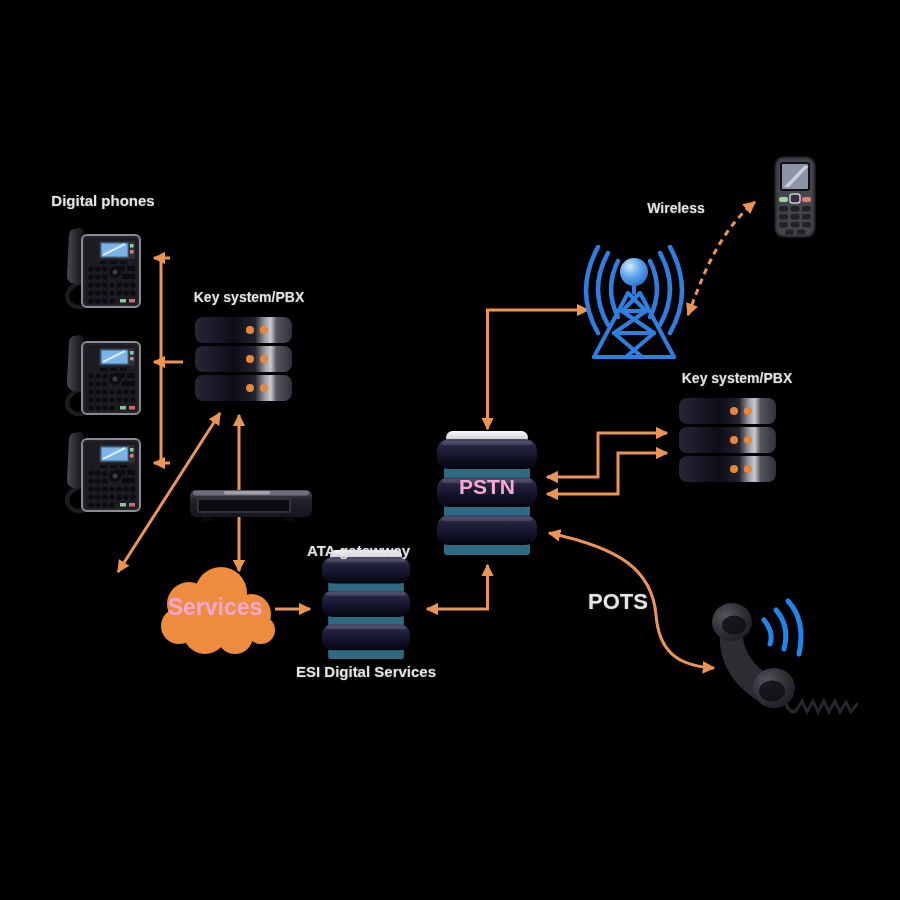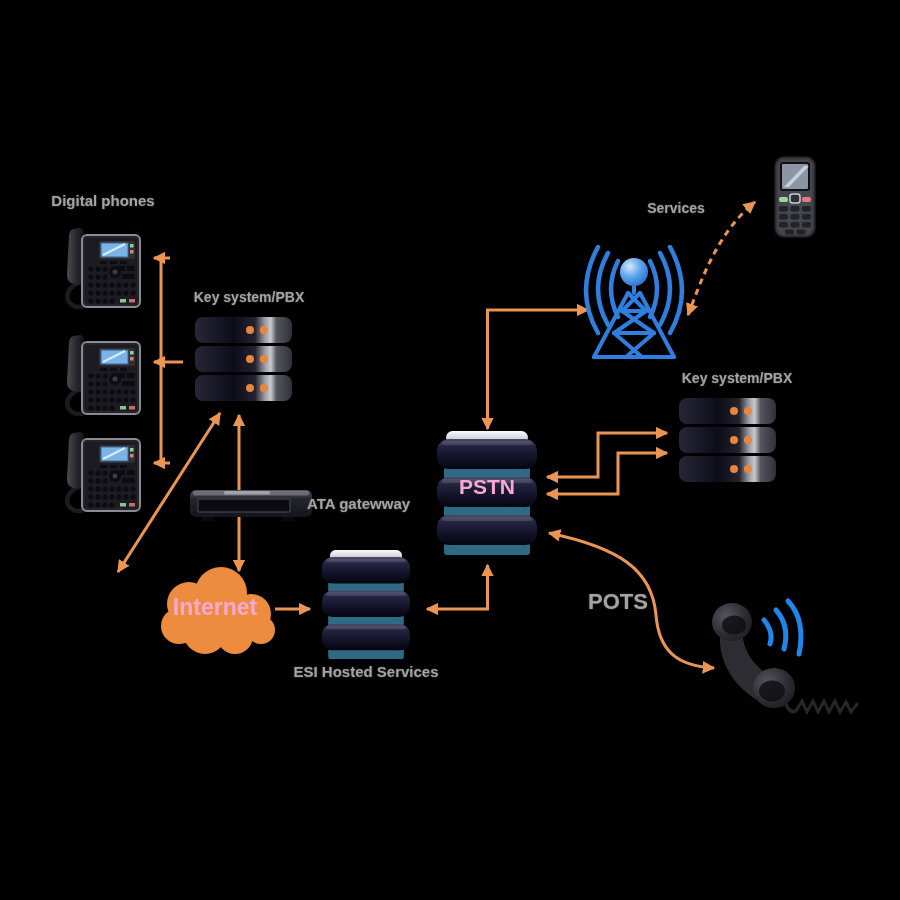--- a/index.html
+++ b/index.html
@@ -1,21 +1,21 @@
 <!DOCTYPE html>
 <html><head>
 <meta charset="utf-8">
 <style>
   html,body{margin:0;padding:0;background:#000;}
   .stage{position:relative;width:900px;height:900px;background:#000;overflow:hidden;
          font-family:"Liberation Sans","DejaVu Sans",sans-serif;}
   .abs{position:absolute;}
-  .lbl{position:absolute;color:#a3a3a3;font-weight:bold;font-size:15px;text-align:center;
+  .lbl{position:absolute;color:#e5e5e5;font-weight:bold;font-size:15px;text-align:center;
        text-shadow:0 0 2px rgba(190,190,190,.38);line-height:19px;white-space:nowrap;}
-  .lbl.left{text-align:left;}
+  .lbl.left{text-align:left;margin-top:47px;}
   .lbl.white{color:#f9a8d4;font-weight:bold;text-shadow:none;}
   svg{display:block;}
 </style>
 </head>
 <body>
 
 <div class="stage">
 
   <svg width="0" height="0" style="position:absolute" aria-hidden="true">
     <defs>
@@ -379,20 +379,20 @@
     <path d="M20,42 C18,72 36,96 60,110 L78,88 C56,78 44,62 42,40 Z" fill="#2c2c32"></path>
     <ellipse cx="32" cy="30" rx="20" ry="19" fill="url(#cupG)"></ellipse>
     <ellipse cx="34" cy="33" rx="12" ry="9.5" fill="#0f0f13" opacity=".85"></ellipse>
     <ellipse cx="74" cy="96" rx="21" ry="20" fill="url(#cupG)"></ellipse>
     <ellipse cx="72" cy="99" rx="13" ry="10.5" fill="#0f0f13" opacity=".85"></ellipse>
   </svg>
 
   <div class="lbl" style="left:44px;top:191px;width:118px">Digital phones</div>
   <div class="lbl" style="left:184px;top:288px;width:130px;font-size:14px">Key system/PBX</div>
   <div class="lbl left" style="left:307px;top:494px;width:120px">ATA gatewway</div>
-  <div class="lbl white" style="left:160px;top:598px;width:110px;font-size:23px">Internet</div>
-  <div class="lbl" style="left:286px;top:662px;width:160px">ESI Hosted Services</div>
+  <div class="lbl white" style="left:160px;top:598px;width:110px;font-size:23px">Services</div>
+  <div class="lbl" style="left:286px;top:662px;width:160px">ESI Digital Services</div>
   <div class="lbl white" style="left:437px;top:477px;width:100px;font-size:21px">PSTN</div>
-  <div class="lbl" style="left:644px;top:199px;width:64px;font-size:14px">Services</div>
+  <div class="lbl" style="left:644px;top:199px;width:64px;font-size:14px">Wireless</div>
   <div class="lbl" style="left:672px;top:369px;width:130px;font-size:14px">Key system/PBX</div>
   <div class="lbl" style="left:588px;top:592px;width:54px;font-size:22px">POTS</div>
 
 </div>
 
 </body></html>

